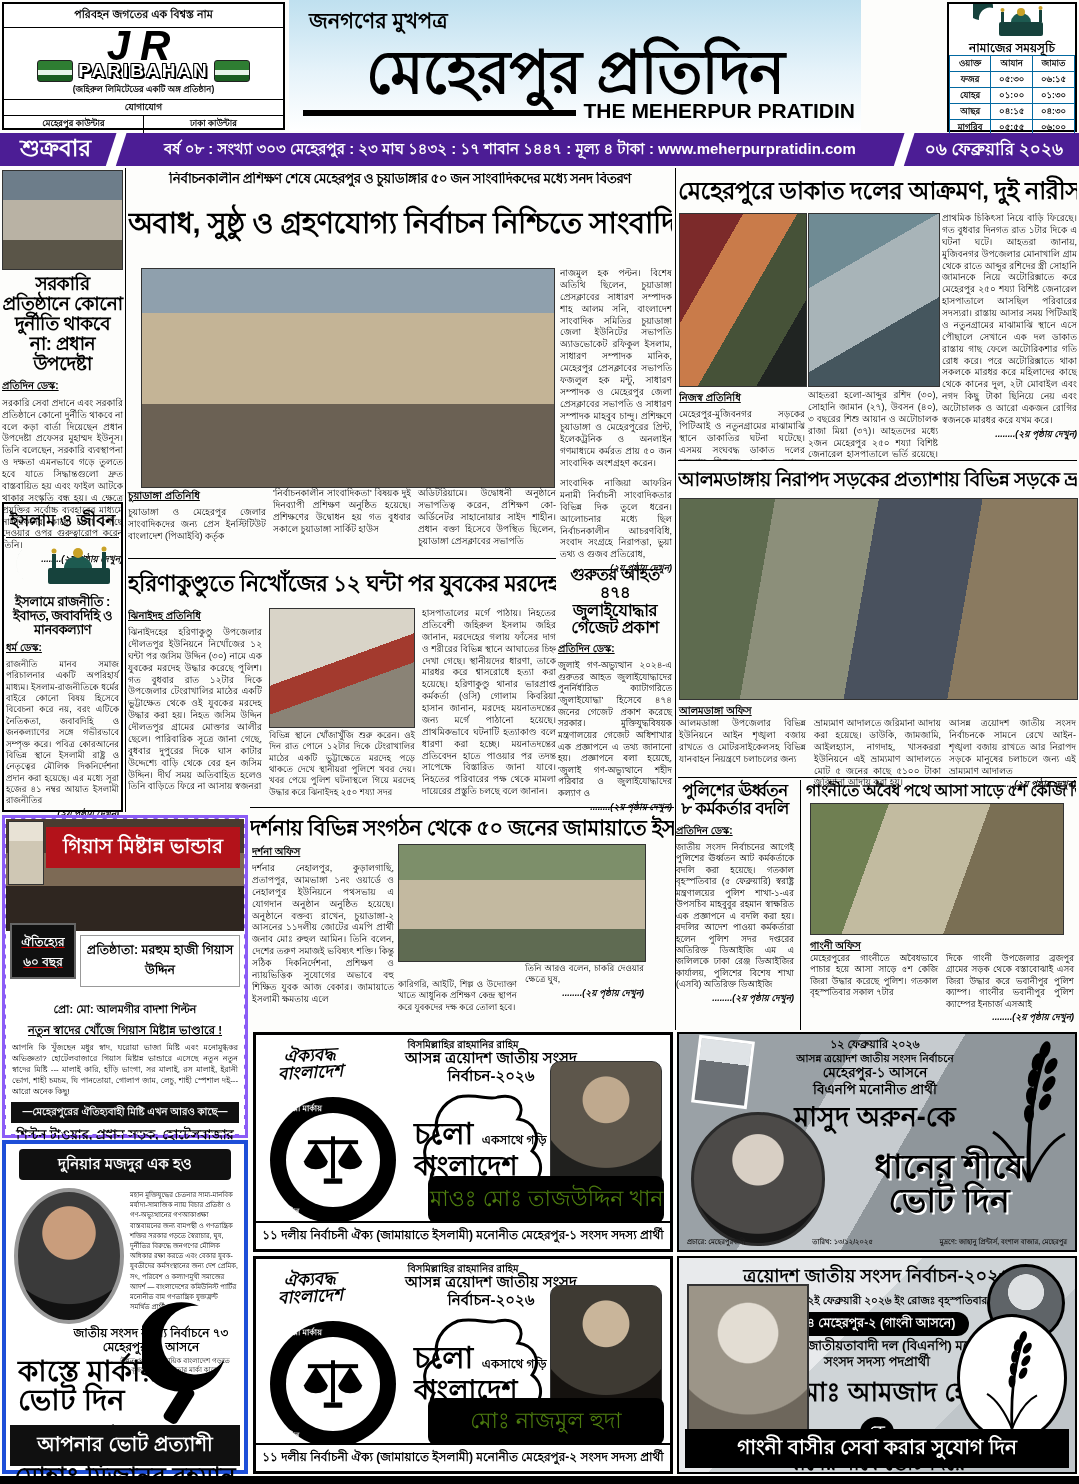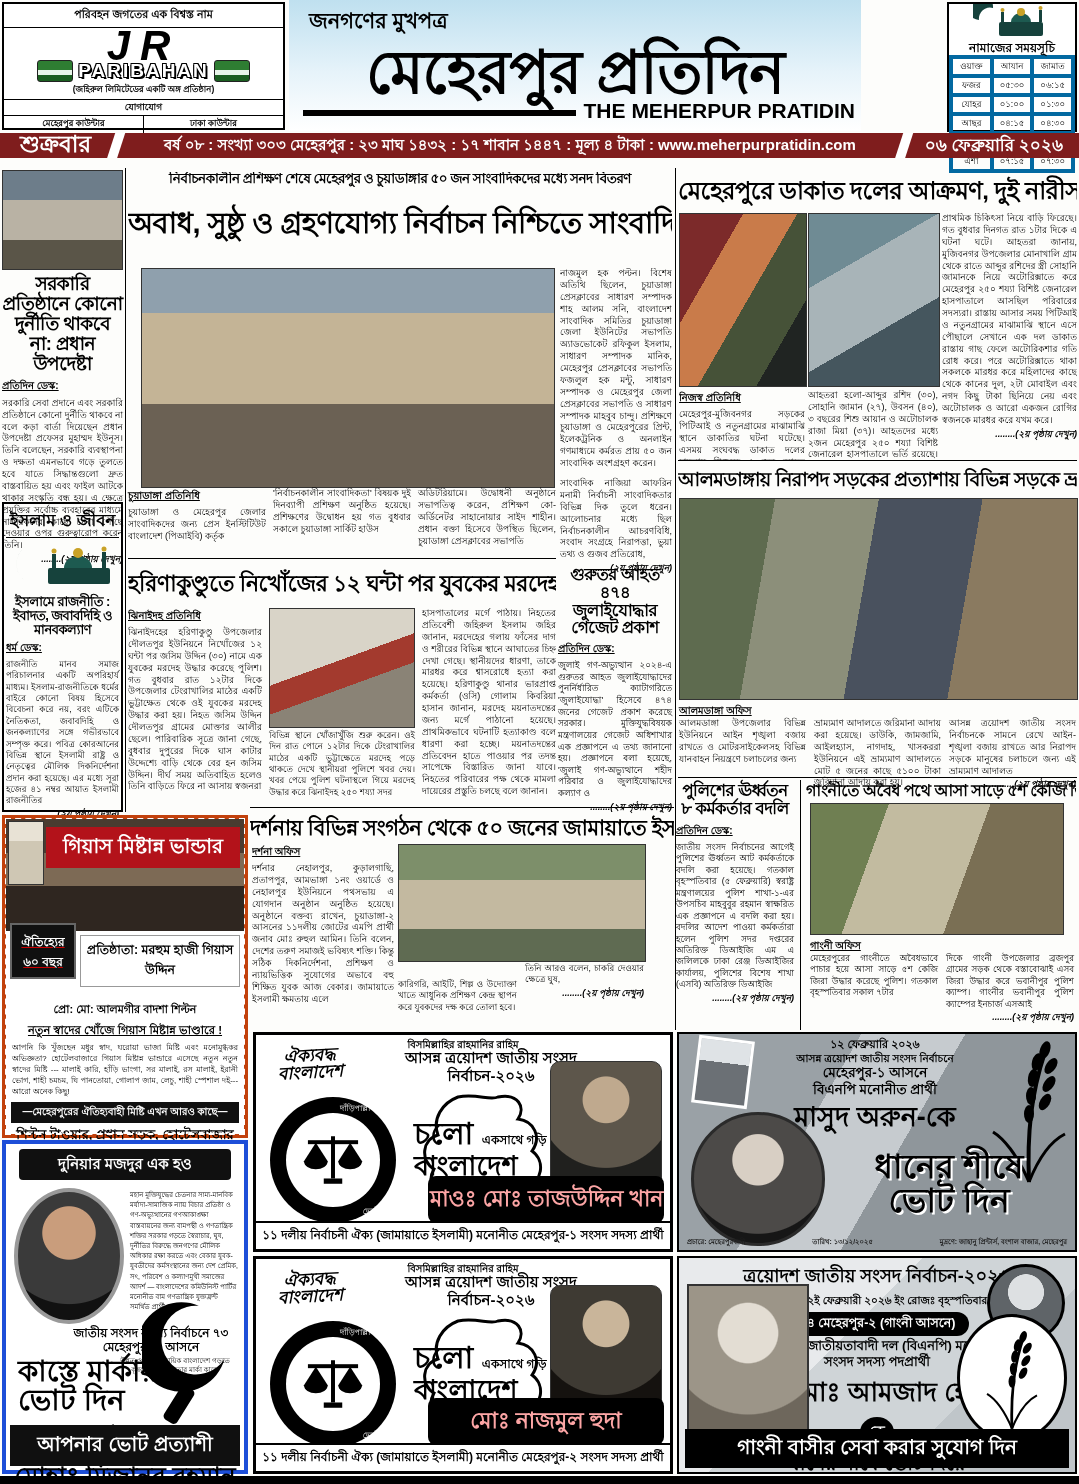--- a/index.html
+++ b/index.html
@@ -29,35 +29,35 @@
   .jr-cnt > div:first-child{border-right:1px solid #000;}
   .mast{left:289px;top:0;width:572px;height:131px;background:linear-gradient(180deg,#bfe0ef 0%,#e6f3fa 55%,#ffffff 100%);}
   .mast-tag{position:absolute;left:20px;top:5px;font-size:21px;font-weight:900;}
   .mast-title{position:absolute;left:0;right:0;top:26px;text-align:center;font-size:60px;font-weight:900;letter-spacing:-1px;white-space:nowrap;}
   .mast-bot{position:absolute;left:14px;right:6px;bottom:8px;display:flex;align-items:flex-end;gap:8px;}
   .mast-rule{flex:1;height:6px;background:#000;margin-bottom:7px;}
   .mast-eng{font-size:21px;font-weight:800;white-space:nowrap;}
   .prayer{left:947px;top:2px;width:130px;height:130px;border:2px solid #000;background:#fff;box-sizing:border-box;}
   .prayer-title{font-size:12px;font-weight:900;text-align:center;line-height:1;}
   .ptab{width:100%;border-collapse:collapse;font-size:8.6px;margin-top:1px;}
-  .ptab td,.ptab th{border:4px solid #0369a1;text-align:center;padding:0.5px 0;font-weight:400;}
+  .ptab td,.ptab th{border:1px solid #0369a1;text-align:center;padding:0.5px 0;font-weight:700;}
   
-  .dstrip{left:0;top:133px;width:1079px;height:25px;background:#7f1d1d;color:#fff;display:flex;align-items:center;overflow:hidden;}
+  .dstrip{left:0;top:133px;width:1079px;height:33px;background:#4c1d95;color:#fff;display:flex;align-items:center;overflow:hidden;}
   .wedge{width:10px;height:46px;background:#fff;transform:skewX(-18deg);}
   .dday{font-size:23px;font-weight:900;padding:0 20px;}
   .dinfo{flex:1;text-align:center;font-size:15px;font-weight:700;white-space:nowrap;}
   .ddate{font-size:17px;font-weight:800;padding:0 16px;white-space:nowrap;}
   
   .sb1{left:2px;top:170px;width:121px;}
   .sb1 .hl{font-size:18.5px;margin-top:4px;}
   .islam{left:2px;top:502px;width:121px;height:310px;border:2px solid #000;box-sizing:border-box;padding:2px;}
   .islam-sec{font-size:16.5px;font-weight:900;text-align:center;padding:2px 0;border-bottom:1px solid #000;}
   .islam .hl{font-size:13px;margin-top:3px;}
   
-  .giyash{left:2px;top:815px;width:246px;height:323px;border:4px solid #c2410c;outline:2px dashed #fff;outline-offset:-5px;background:#fff;box-sizing:border-box;}
+  .giyash{left:2px;top:815px;width:246px;height:323px;border:4px solid #8b5cf6;outline:2px dashed #fff;outline-offset:-5px;background:#fff;box-sizing:border-box;}
   .g-photo{position:relative;height:112px;background:linear-gradient(180deg,#4a3b30 0 30%,#7d6a55 30% 60%,#2f2620 60%);}
   .g-sign{position:absolute;left:40px;top:8px;right:4px;background:#b3121a;color:#fff;font-size:20px;font-weight:900;text-align:center;padding:4px 2px;}
   .g-imam{position:absolute;left:2px;top:2px;width:34px;height:62px;--g:linear-gradient(180deg,#e8e2d5 0 30%,#cfc7b4 30% 100%);}
   .g-her{position:absolute;left:4px;top:104px;width:66px;height:56px;background:#101010;color:#fff;border:2px solid #666;text-align:center;font-weight:800;font-size:12px;padding-top:8px;box-sizing:border-box;}
   .g-her span{color:#fff;text-decoration:underline;text-decoration-color:#c00;}
   .g-founder{margin:4px 4px 0 74px;border:1px solid #999;font-size:12.5px;font-weight:900;text-align:center;padding:5px 2px;}
   .g-prop{text-align:center;font-size:11px;font-weight:800;margin-top:14px;}
   .g-tag{text-align:center;font-size:11.5px;font-weight:900;margin-top:2px;text-decoration:underline;}
   .g-body{font-size:7.8px;line-height:1.4;padding:2px 6px;text-align:justify;}
   .g-banner{background:#101010;color:#fff;text-align:center;font-size:10px;font-weight:800;margin:2px 5px;padding:2px 0;}
@@ -77,28 +77,28 @@
   .k-name{font-size:25px;font-weight:900;text-align:center;margin-top:2px;white-space:nowrap;}
   .k-bot{position:absolute;left:4px;right:4px;bottom:4px;background:#101010;color:#fff;font-size:20px;font-weight:900;text-align:center;padding:4px 0;}
   .k-sickle{position:absolute;right:16px;top:158px;}
   .jam{width:420px;height:220px;border:3px solid #000;background:#fff;box-sizing:border-box;}
   .j1{left:253px;top:1032px;} .j2{left:253px;top:1256px;height:218px;}
   .j-bis{text-align:center;font-size:10px;font-weight:700;margin-top:2px;}
   .j-org{position:absolute;left:8px;top:12px;width:92px;font-size:17px;font-weight:900;font-style:italic;text-align:center;line-height:1.0;transform:rotate(-3deg);}
   .j-elec{position:absolute;left:110px;top:14px;width:250px;text-align:center;font-size:15px;font-weight:900;line-height:1.2;}
   .j-scale{position:absolute;left:14px;top:62px;width:126px;height:126px;border-radius:50%;background:#000;}
   .j-scale-in{position:absolute;left:16px;top:16px;right:16px;bottom:16px;border-radius:50%;background:#fff;display:flex;align-items:center;justify-content:center;}
-  .j-arc{position:absolute;left:0;right:4px;color:#fff;font-size:8px;font-weight:400;text-align:right;}
+  .j-arc{position:absolute;left:0;right:4px;color:#fff;font-size:8px;font-weight:700;text-align:left;}
   .j-map{position:absolute;left:150px;top:56px;width:160px;height:130px;}
   .j-map-txt{position:absolute;left:8px;top:28px;width:150px;}
   .j-cholo{font-size:30px;font-weight:900;display:inline-block;line-height:1;}
   .j-eks{font-size:12px;font-weight:700;display:inline-block;margin-left:4px;}
   .j-bd{font-size:27px;font-weight:900;line-height:1;margin-top:2px;}
   .j-photo{position:absolute;right:8px;top:26px;width:110px;height:126px;border-radius:10px;--g:radial-gradient(circle at 50% 30%,#bfa98e 0 22%,#5d564b 23% 65%,#20201e 66%);}
-  .j-name{position:absolute;left:172px;right:6px;bottom:26px;background:#000;color:#fca5a5;font-size:22px;font-weight:700;text-align:center;padding:5px 2px;border-radius:8px;white-space:nowrap;}
+  .j-name{position:absolute;left:172px;right:6px;bottom:26px;background:#000;color:#4d7c0f;font-size:22px;font-weight:400;text-align:center;padding:5px 2px;border-radius:8px;white-space:nowrap;}
   .j-foot{position:absolute;left:0;right:0;bottom:0;border-top:2px solid #000;font-size:12px;font-weight:900;text-align:center;padding:3px 0;background:#fff;white-space:nowrap;}
   .bnp1{left:677px;top:1032px;width:400px;height:220px;border:2px solid #000;background:linear-gradient(120deg,#9aa1a6 0 35%,#c6cbcf 35% 55%,#8f969b 55%);box-sizing:border-box;}
   .b1-tar{position:absolute;left:16px;top:4px;width:50px;height:62px;border:3px solid #fff;transform:rotate(7deg);--g:linear-gradient(180deg,#dfe3e6 0 35%,#6b7075 35%);}
   .b1-head{position:absolute;left:88px;top:4px;width:216px;text-align:center;line-height:1.25;}
   .b1-d{font-size:11px;font-weight:800;}
   .b1-l1{font-size:10.5px;font-weight:700;}
   .b1-l2{font-size:13.5px;font-weight:900;}
   .b1-name{font-size:27px;font-weight:900;margin-top:2px;white-space:nowrap;}
   .b1-port{position:absolute;left:12px;top:78px;width:128px;height:128px;border-radius:50%;border:3px solid #2a2a2a;--g:radial-gradient(circle at 50% 35%,#d8cfc4 0 24%,#4c4a48 25% 70%,#161616 71%);}
   .b1-slog{position:absolute;left:152px;top:116px;width:236px;text-align:center;font-size:33px;font-weight:900;line-height:1.02;text-shadow:2px 2px 0 #fff;}

